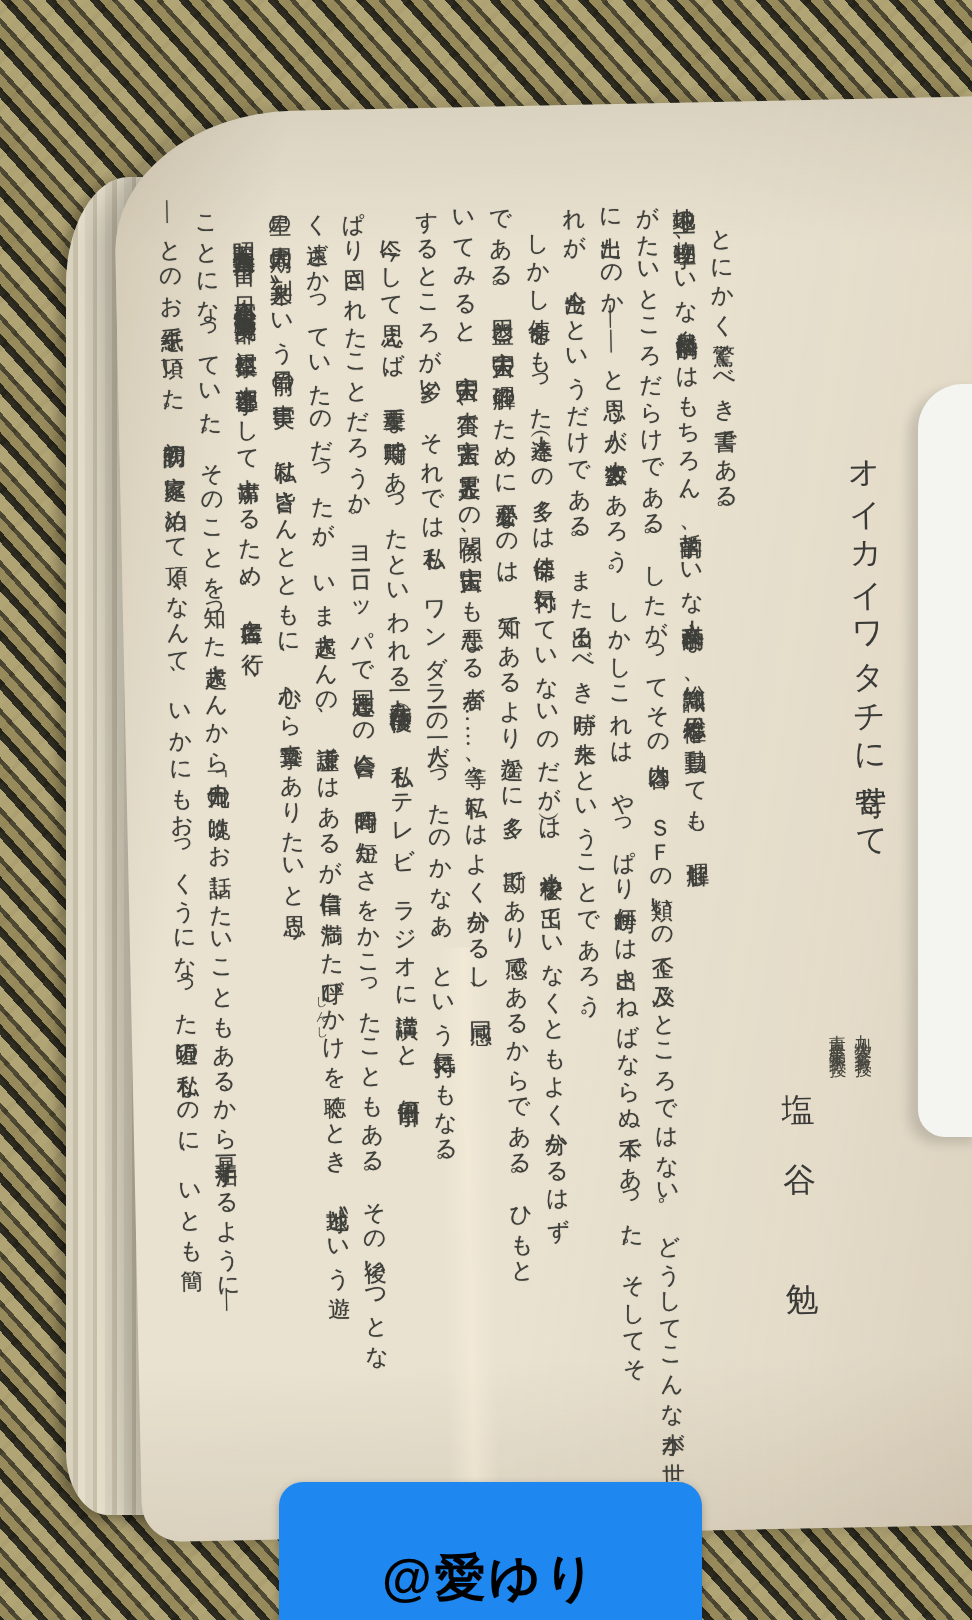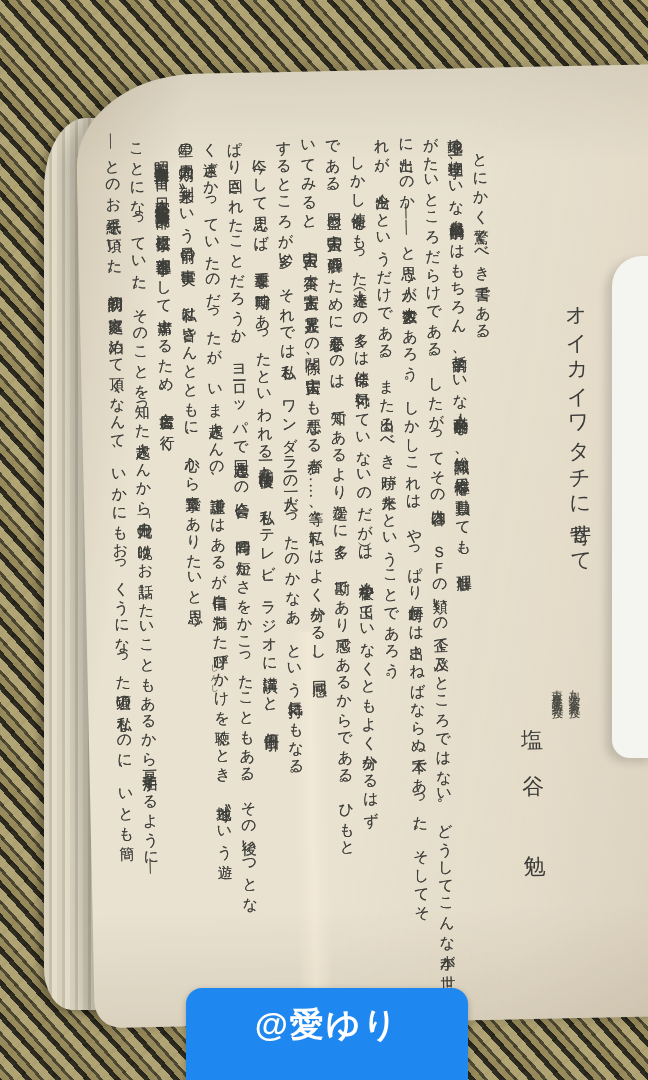--- a/index.html
+++ b/index.html
@@ -73,22 +73,23 @@
     font-size:8px;letter-spacing:1px;color:#56564f;
   }
   .badge{
     position:absolute;left:186px;top:988px;width:282px;height:110px;z-index:6;
     background:#1e87f0;border-radius:16px;
     display:flex;justify-content:center;align-items:flex-start;
     padding-top:14px;box-sizing:border-box;
     box-shadow:0 2px 6px rgba(0,0,0,.25);
   }
   .badge-label{
-    color:#ffffff;font-size:34px;font-weight:bold;letter-spacing:2px;
+    color:#000000;font-size:34px;font-weight:bold;letter-spacing:2px;
     font-family:"Liberation Sans",sans-serif;
+    margin-top:27px;
   }
 </style>
 </head>
 <body>
 
 <div class="photo">
 
   <div class="page-stack"></div>
 
   <div class="main-page">

